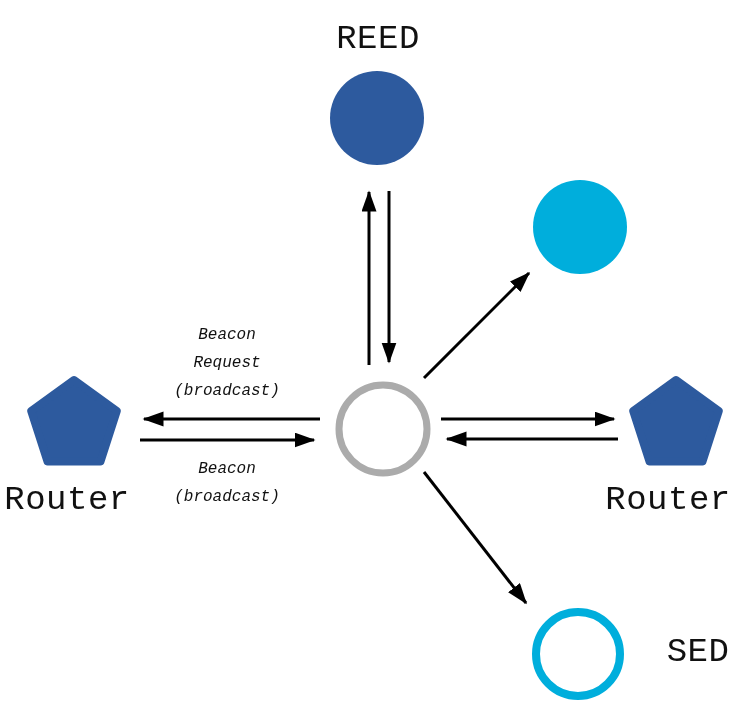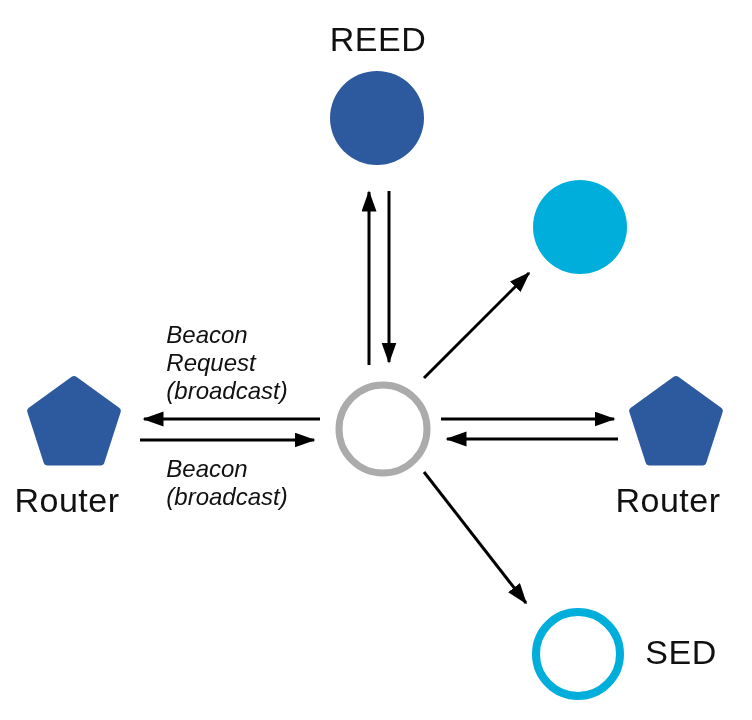--- a/index.html
+++ b/index.html
@@ -3,42 +3,43 @@
 <meta charset="utf-8">
 <style>
   html, body { margin: 0; padding: 0; }
   body { background: #ffffff; font-family: "Liberation Sans", sans-serif; }
   .canvas {
     position: relative;
     width: 752px;
     height: 720px;
     background: #ffffff;
     overflow: hidden;
+    font-family: Liberation Mono, monospace;
   }
   .layer {
     position: absolute;
     left: 0; top: 0;
   }
   .node-label {
     position: absolute;
     transform: translate(-50%, -50%);
     font-size: 34px;
     line-height: 1.1;
     color: #111111;
     white-space: nowrap;
     letter-spacing: 0.5px;
   }
   .msg-label {
     position: absolute;
     transform: translate(-50%, -50%);
-    font-size: 24px;
+    font-size: 16px;
     line-height: 28px;
     font-style: italic;
     color: #111111;
-    text-align: left;
+    text-align: center;
     white-space: pre-line;
   }
 </style>
 </head>
 <body>
 
 <div class="canvas">
 
   <svg class="layer" width="752" height="720" viewBox="0 0 752 720">
     <defs>
@@ -72,21 +73,21 @@
     <line x1="424" y1="472" x2="526" y2="603" stroke="#000000" stroke-width="3" marker-end="url(#arrow)"></line>
   </svg>
 
   <div class="node-label" style="left:378px; top:40px;">REED</div>
 
 
   <div class="node-label" style="left:67px; top:501px;">Router</div>
 
   <div class="node-label" style="left:668px; top:501px;">Router</div>
 
-  <div class="node-label" style="left:681px; top:653px;">SED</div>
+  <div class="node-label" style="left:698px; top:653px;">SED</div>
 
   <div class="msg-label" style="left:227px; top:363px;">Beacon
 Request
 (broadcast)</div>
 
   <div class="msg-label" style="left:227px; top:483px;">Beacon
 (broadcast)</div>
 
 </div>
 

